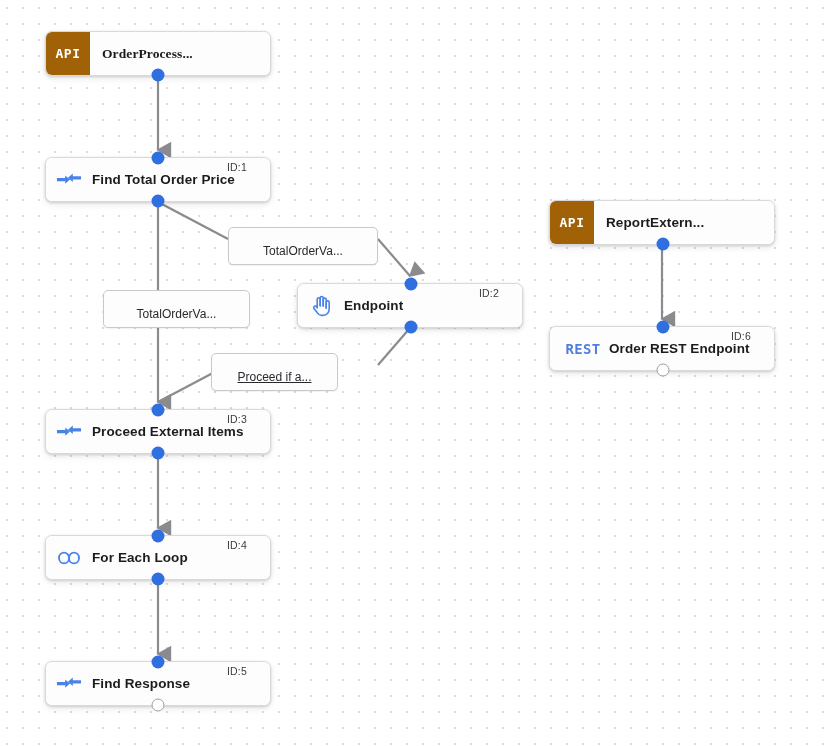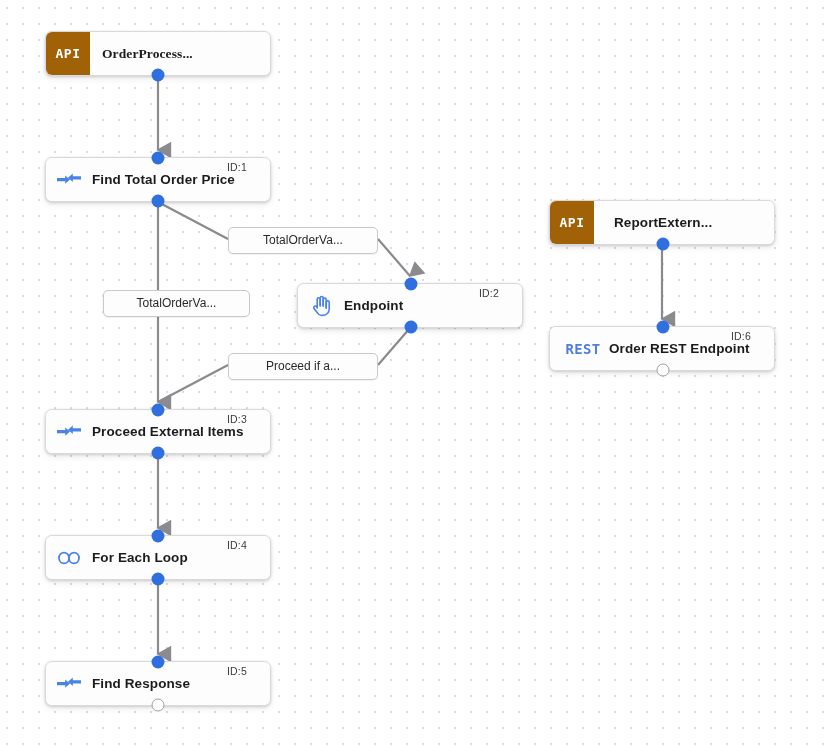--- a/index.html
+++ b/index.html
@@ -141,21 +141,21 @@
   .port.bottom { top: 100%; }
 
   
   .edge-label {
     position: absolute;
     background: #fdfdfd;
     border: 1px solid #c9c9cd;
     border-radius: 5px;
     font-size: 12px;
     color: #2a2a2e;
-    padding: 5px 10px 6px;
+    padding: 16px 10px 6px;
     white-space: nowrap;
     box-sizing: border-box;
     text-align: center;
     z-index: 3;
     box-shadow: 0 1px 1.5px rgba(0,0,0,0.06);
   }
 </style>
 </head>
 <body>
 
@@ -185,21 +185,21 @@
       <path d="M 158 580 L 158 654" marker-end="url(#arrow)"></path>
 
       <path d="M 662 245 L 662 319" marker-end="url(#arrow)"></path>
     </g>
   </svg>
 
   <div class="edge-label" style="left:228px; top:227px; width:150px;">TotalOrderVa...</div>
 
   <div class="edge-label" style="left:103px; top:290px; width:147px;">TotalOrderVa...</div>
 
-  <div class="edge-label" style="left:228px; top:353px; width:150px;">Proceed if a...</div>
+  <div class="edge-label" style="left:211px; top:353px; width:127px;text-decoration:underline;">Proceed if a...</div>
 
   <div class="node" style="left:45px; top:31px; width:226px; height:45px;">
     <div class="node-inner">
       <div class="badge-api">API</div>
       <div class="node-title pad" style="margin-left:10px;font-family:Liberation Serif, serif;">OrderProcess...</div>
     </div>
     <div class="port filled bottom"></div>
   </div>
 
   <div class="node" style="left:45px; top:157px; width:226px; height:45px;">
@@ -288,21 +288,21 @@
       <div class="node-title">Find Response</div>
       <div class="node-id">ID:5</div>
     </div>
     <div class="port filled top"></div>
     <div class="port hollow bottom"></div>
   </div>
 
   <div class="node" style="left:549px; top:200px; width:226px; height:45px;">
     <div class="node-inner">
       <div class="badge-api">API</div>
-      <div class="node-title pad" style="margin-left:18px;">ReportExtern...</div>
+      <div class="node-title pad" style="margin-left:10px;">ReportExtern...</div>
     </div>
     <div class="port filled bottom" style="left:113px;"></div>
   </div>
 
   <div class="node" style="left:549px; top:326px; width:226px; height:45px;">
     <div class="node-inner">
       <div class="badge-rest">REST</div>
       <div class="node-title">Order REST Endpoint</div>
       <div class="node-id">ID:6</div>
     </div>

